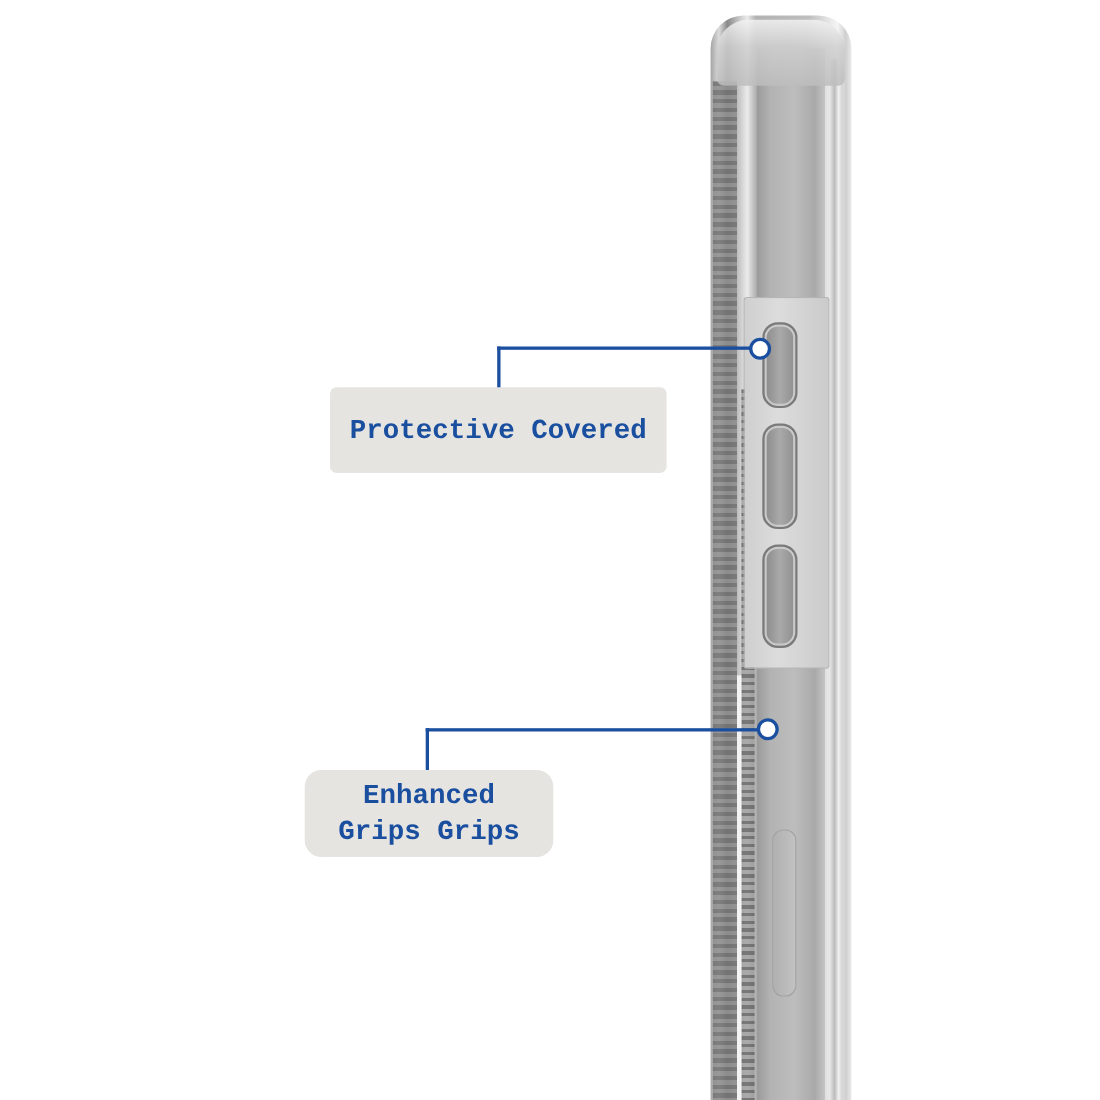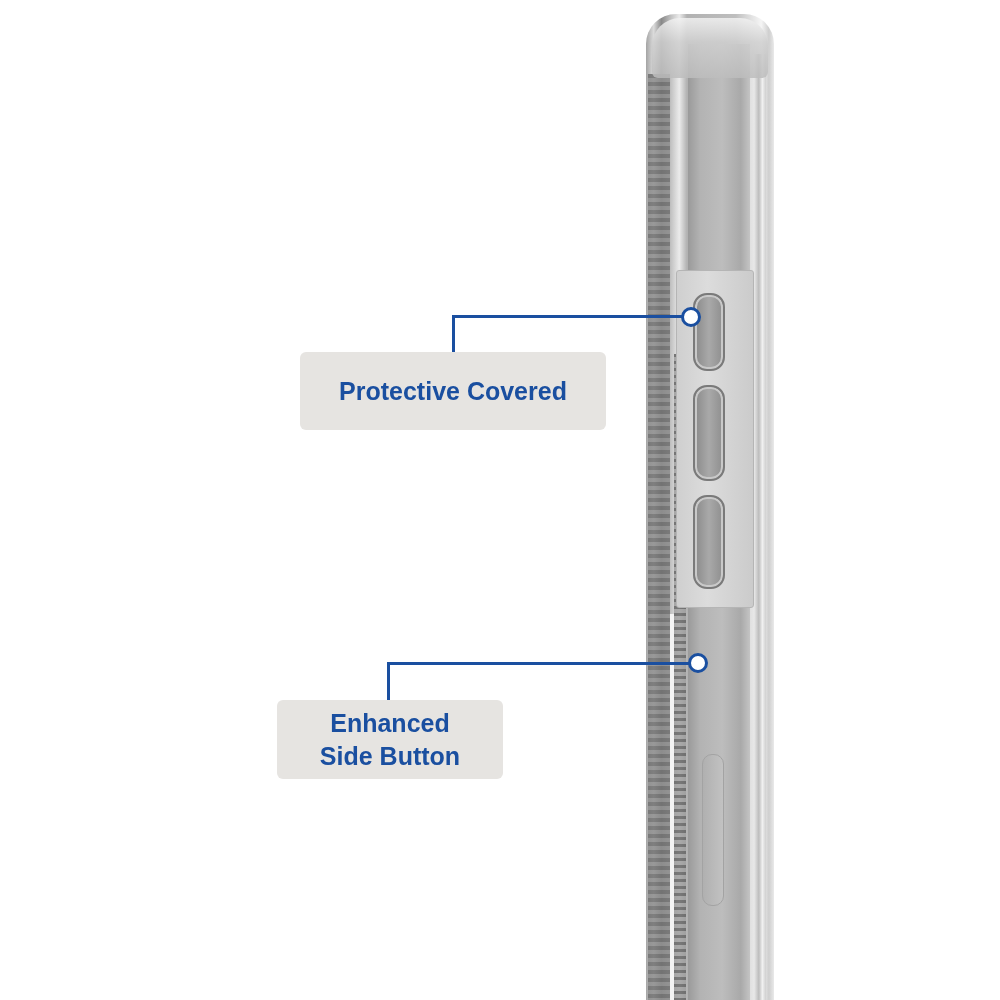--- a/index.html
+++ b/index.html
@@ -21,21 +21,21 @@
     background:linear-gradient(90deg,#e9e9e9,#bcbcbc 40%,#f1f1f1 70%,#cfcfcf);}
   .band{position:absolute;left:30px;top:256px;width:76px;height:336px;
     background:linear-gradient(90deg,#cfcfcf,#dcdcdc 40%,#cbcbcb);border:1px solid #b5b5b5;border-radius:3px;}
   .btn{position:absolute;left:16px;width:28px;border-radius:14px;
     background:linear-gradient(90deg,#8a8a8a,#a9a9a9 50%,#8e8e8e);border:2px solid #7a7a7a;box-shadow:inset 0 0 0 2px #c9c9c9;}
   .slot{position:absolute;left:56px;top:740px;width:20px;height:150px;border-radius:10px;border:1px solid #a3a3a3;
     background:linear-gradient(90deg,#b0b0b0,#c2c2c2);}
   .dot{position:absolute;width:14px;height:14px;border-radius:50%;background:#ffffff;border:3px solid #1a4fa0;box-sizing:content-box;}
   .line{position:absolute;background:#1a4fa0;}
   .label{position:absolute;background:#e6e4e1;border-radius:6px;color:#1a4fa0;font-weight:bold;
-    font-family:Liberation Sans, sans-serif;font-size:25px;line-height:33px;text-align:center;display:flex;flex-direction:column;justify-content:center;}
+    font-family:Liberation Mono, monospace;font-size:25px;line-height:33px;text-align:center;display:flex;flex-direction:column;justify-content:center;}
 </style>
 </head>
 <body>
 
 <div class="phone">
   <div class="case-outer"></div>
   <div class="grip-left"></div>
   <div class="grip-left2"></div>
   <div class="white-strip"></div>
   <div class="inner"></div>
@@ -52,16 +52,16 @@
 <div class="line" style="left:452px;top:315px;width:232px;height:3px;"></div>
 <div class="line" style="left:452px;top:315px;width:3px;height:38px;"></div>
 <div class="dot" style="left:681px;top:307px;"></div>
 <div class="label" style="left:300px;top:352px;width:306px;height:78px;">
   <span>Protective Covered</span>
 </div>
 
 <div class="line" style="left:387px;top:662px;width:304px;height:3px;"></div>
 <div class="line" style="left:387px;top:662px;width:3px;height:40px;"></div>
 <div class="dot" style="left:688px;top:653px;"></div>
-<div class="label" style="left:277px;top:700px;width:226px;height:79px;">
+<div class="label" style="left:277px;top:700px;width:226px;height:79px;border-radius:15px;">
   <span>Enhanced</span>
-  <span>Side Button</span>
+  <span>Grips Grips</span>
 </div>
 
 </body></html>

